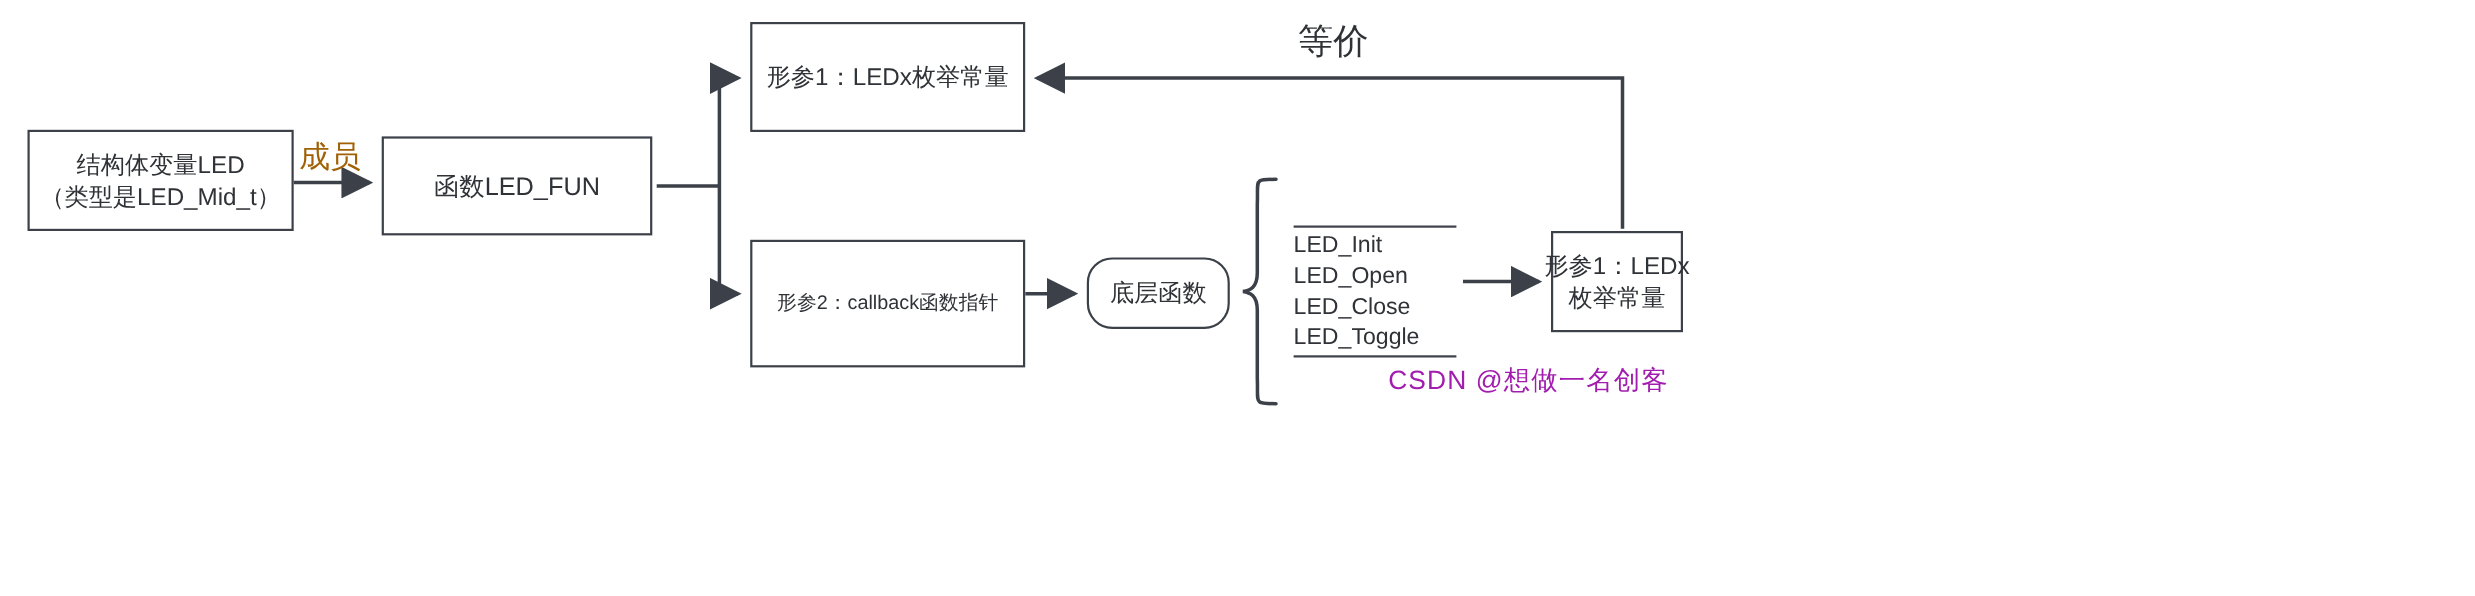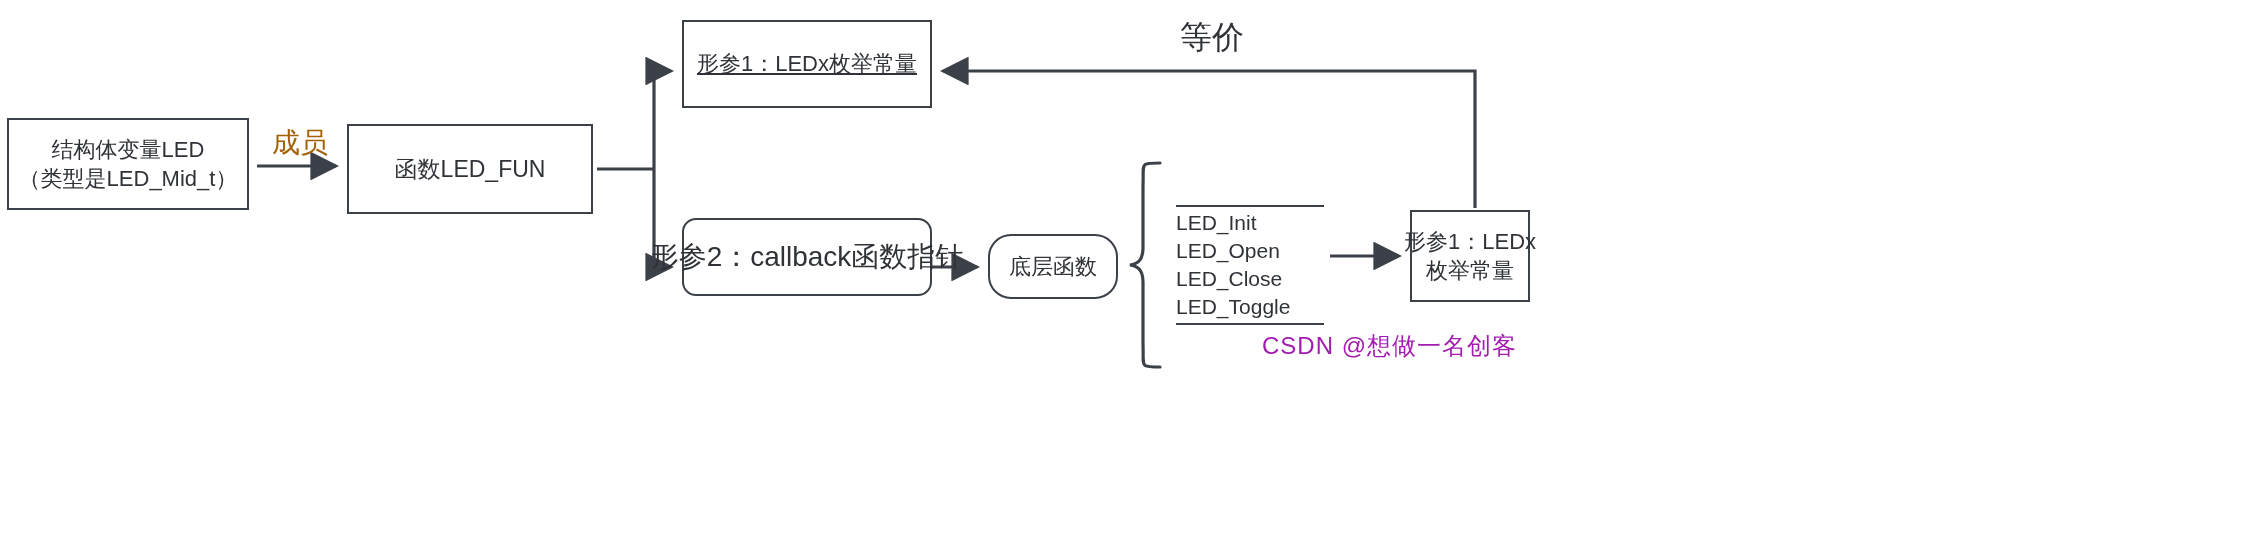--- a/index.html
+++ b/index.html
@@ -23,24 +23,24 @@
     align-items:center;
     justify-content:center;
     color:#2f3237;
     line-height:1.32;
     text-align:center;
     white-space:nowrap;
   }
   .node .ln{display:block;}
 
   
-  #node-struct   {left:7px;   top:118px; width:242px; height:92px;  font-size:22px;}
+  #node-struct   {left:25px;   top:118px; width:242px; height:92px;  font-size:22px;}
   #node-fun      {left:347px;  top:124px; width:246px; height:90px;  font-size:23px;}
-  #node-param1   {left:682px;  top:20px;  width:250px; height:88px; font-size:22px;text-decoration:underline;}
-  #node-param2   {left:682px;  top:218px; width:250px; height:78px;  font-size:28px;border-radius:14px;}
+  #node-param1   {left:682px;  top:20px;  width:250px; height:100px; font-size:22px;}
+  #node-param2   {left:682px;  top:218px; width:250px; height:116px;  font-size:18px;}
   #node-lowlevel {left:988px;  top:234px; width:130px; height:65px;  font-size:22px;border-radius:23px;}
   #node-param1b  {left:1410px; top:210px; width:120px; height:92px;  font-size:22px;}
 
   .free-label{
     position:absolute;
     color:#2f3237;
     white-space:nowrap;
   }
   #label-member{left:272px; top:124px; font-size:28px; color:#a16207;}
   #label-equiv {left:1180px; top:16px; font-size:32px; color:#2f3237;}

